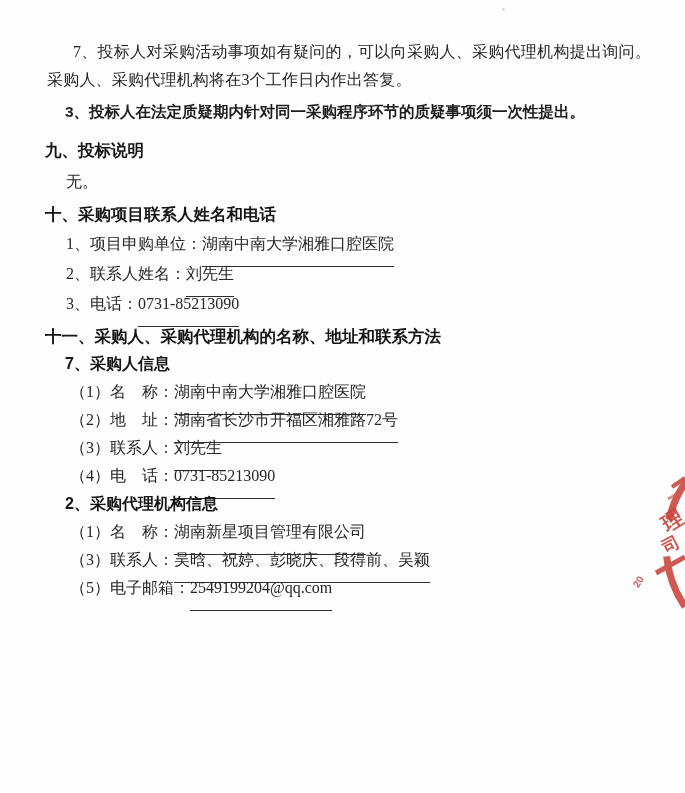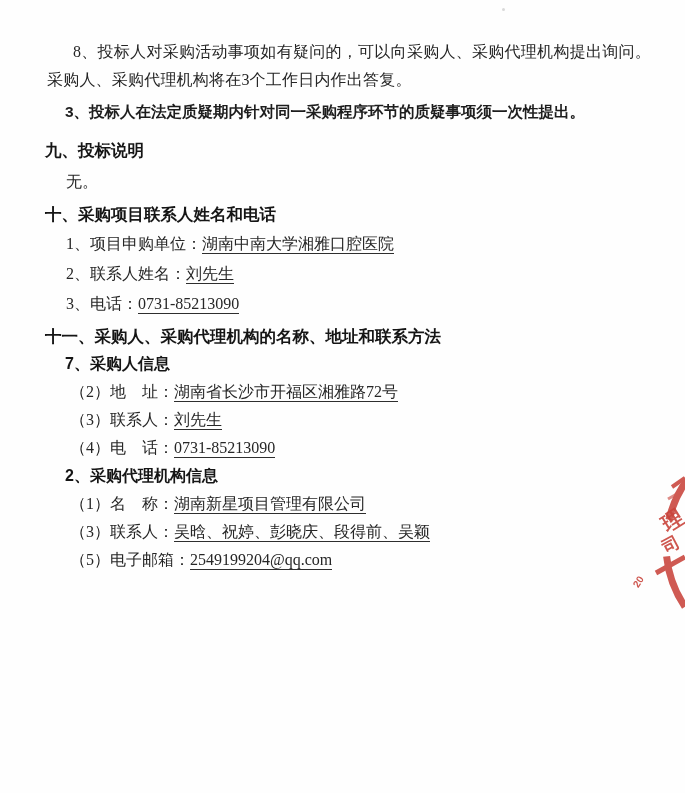--- a/index.html
+++ b/index.html
@@ -55,53 +55,54 @@
   }
   .item{
     margin:6px 20px 0 66px;
     font-size:16px;
     line-height:24px;
     white-space:nowrap;
   }
   .item.n11{margin-top:4px;margin-left:70px;}
   .u{
     border-bottom:1px solid #2e2e2e;
-    padding-bottom:1px;
+    padding-bottom:14px;
     white-space:pre-wrap;
   }
   .speck{
     position:absolute;
     width:3px;height:3px;border-radius:50%;
     background:#d9d9d9;
   }
   .seal{
     position:absolute;
     top:463px;right:0;
     width:57px;height:172px;
   }
 </style>
 </head>
 <body>
 
 <div class="page">
 
-  <p class="para">8、投标人对采购活动事项如有疑问的，可以向采购人、采购代理机构提出询问。采购人、采购代理机构将在3个工作日内作出答复。</p>
+  <p class="para">7、投标人对采购活动事项如有疑问的，可以向采购人、采购代理机构提出询问。采购人、采购代理机构将在3个工作日内作出答复。</p>
   <p class="bold-line">3、投标人在法定质疑期内针对同一采购程序环节的质疑事项须一次性提出。</p>
 
   <h3 class="sec">九、投标说明</h3>
   <p class="plain">无。</p>
 
   <h3 class="sec tight">十、采购项目联系人姓名和电话</h3>
   <div class="item"><span>1、项目申购单位：</span><span class="u">湖南中南大学湘雅口腔医院</span></div>
   <div class="item"><span>2、联系人姓名：</span><span class="u">刘先生</span></div>
   <div class="item"><span>3、电话：</span><span class="u">0731-85213090</span></div>
 
   <h3 class="sec tight">十一、采购人、采购代理机构的名称、地址和联系方法</h3>
 
   <h4 class="sub">7、采购人信息</h4>
+  <div class="item n11"><span>（1）名　称：</span><span class="u">湖南中南大学湘雅口腔医院</span></div>
   <div class="item n11"><span>（2）地　址：</span><span class="u">湖南省长沙市开福区湘雅路72号</span></div>
   <div class="item n11"><span>（3）联系人：</span><span class="u">刘先生</span></div>
   <div class="item n11"><span>（4）电　话：</span><span class="u">0731-85213090</span></div>
 
   <h4 class="sub">2、采购代理机构信息</h4>
   <div class="item n11"><span>（1）名　称：</span><span class="u">湖南新星项目管理有限公司</span></div>
   <div class="item n11"><span>（3）联系人：</span><span class="u">吴晗、祝婷、彭晓庆、段得前、吴颖</span></div>
   <div class="item n11"><span>（5）电子邮箱：</span><span class="u">2549199204@qq.com</span></div>
 
   <svg class="seal" viewBox="0 0 57 172" xmlns="http://www.w3.org/2000/svg" aria-hidden="true">

